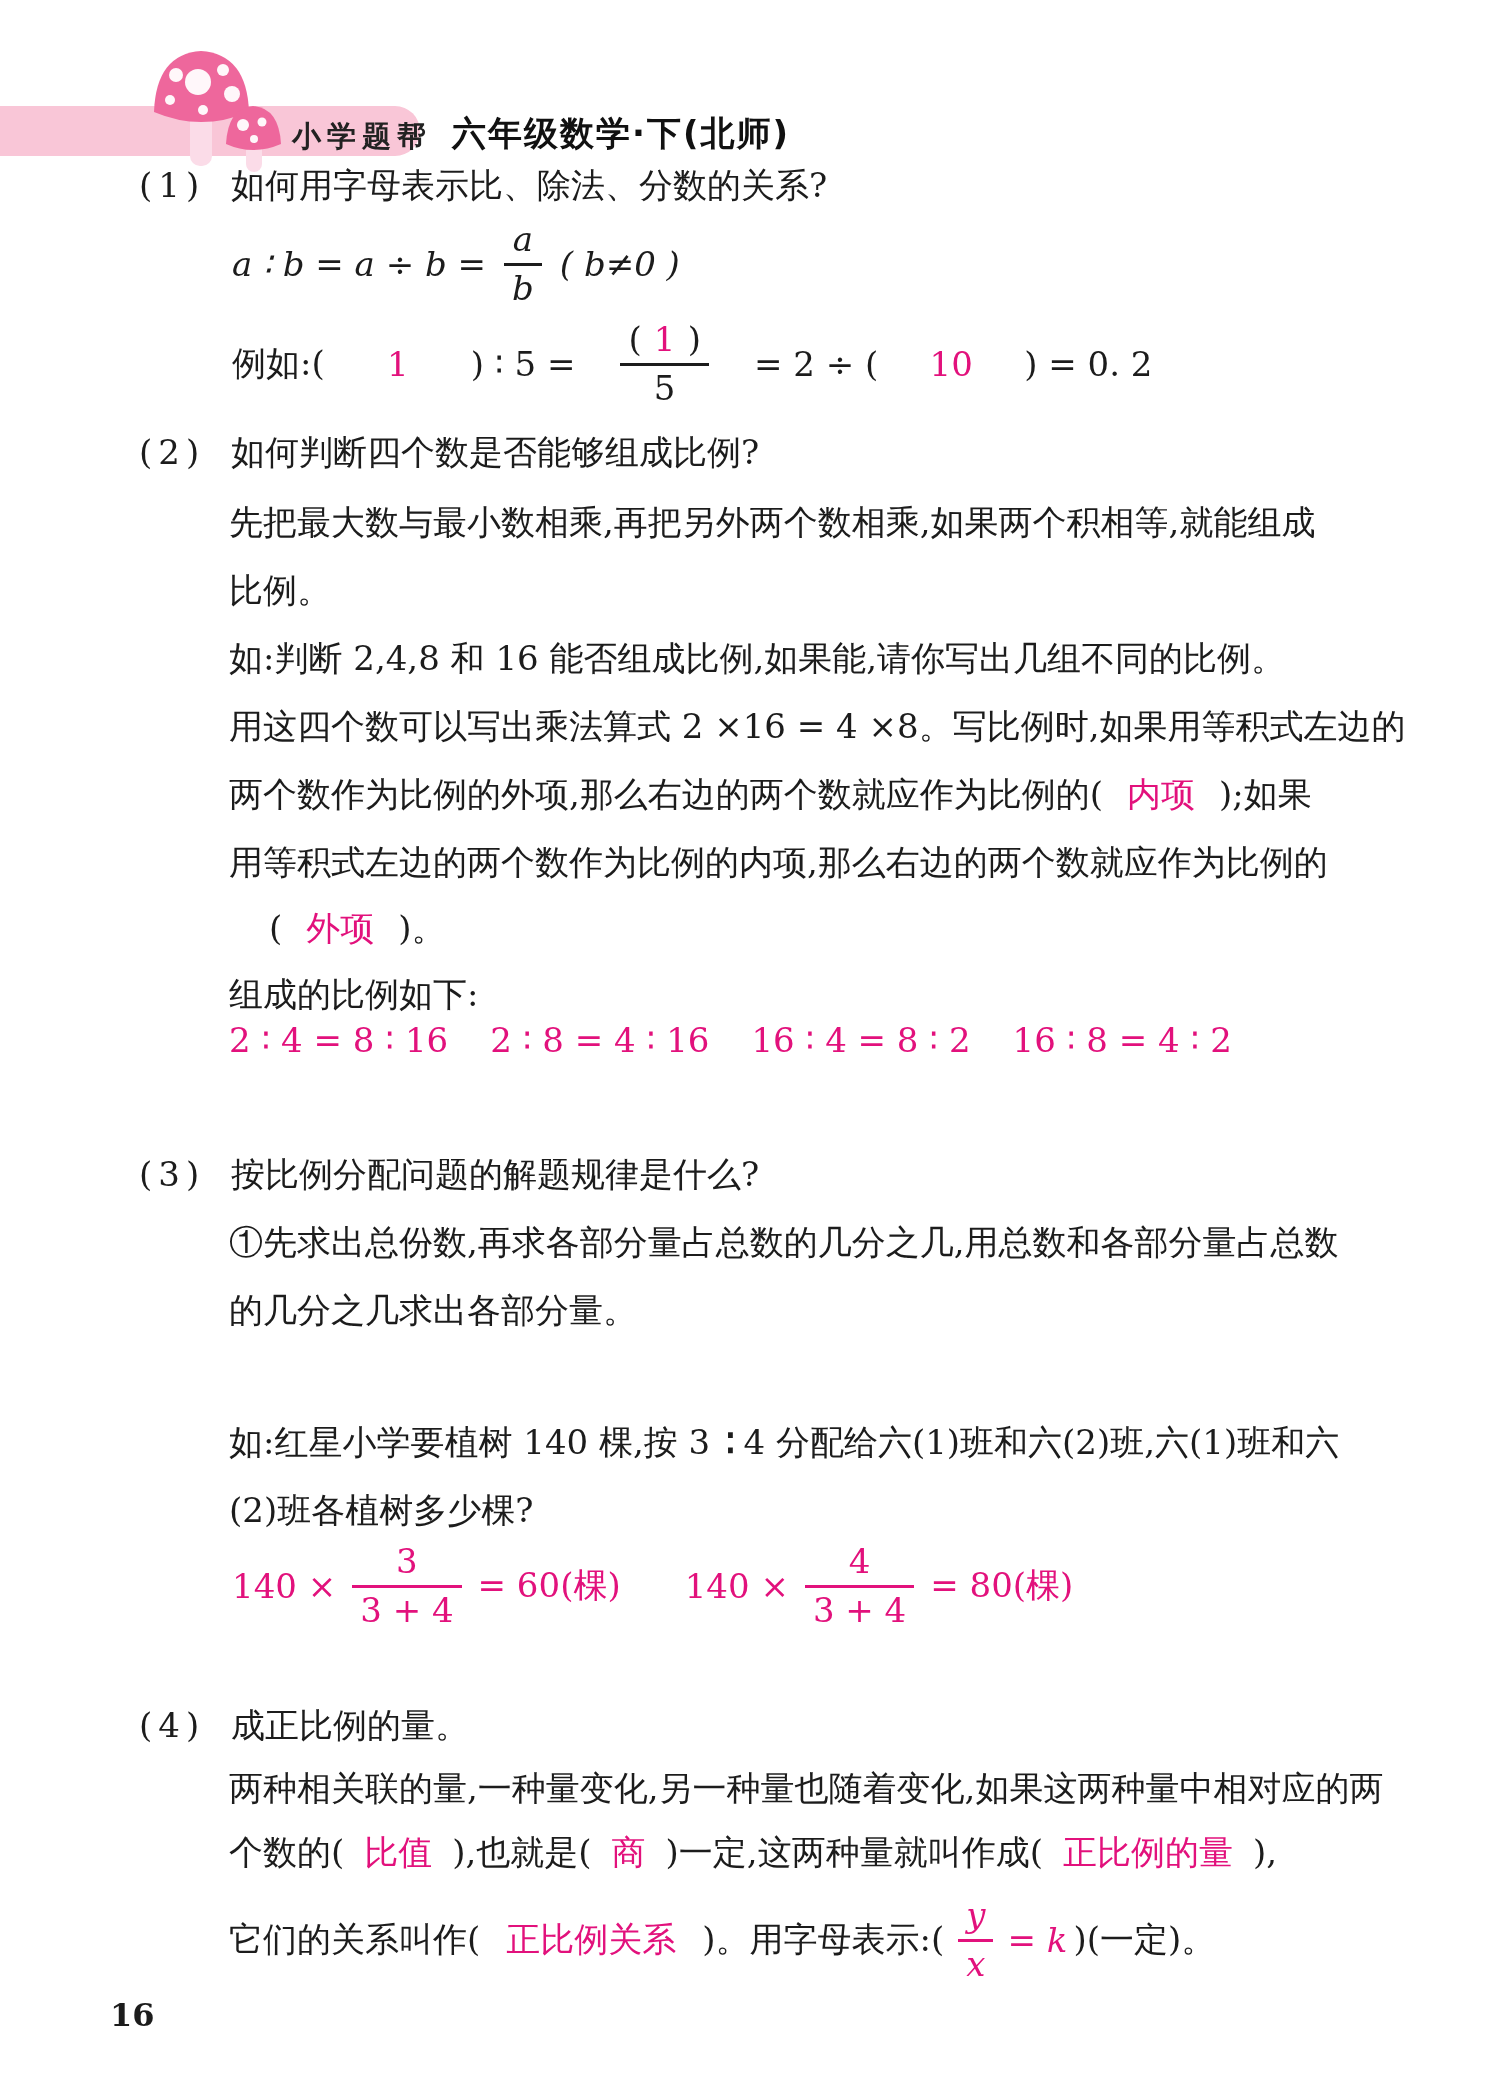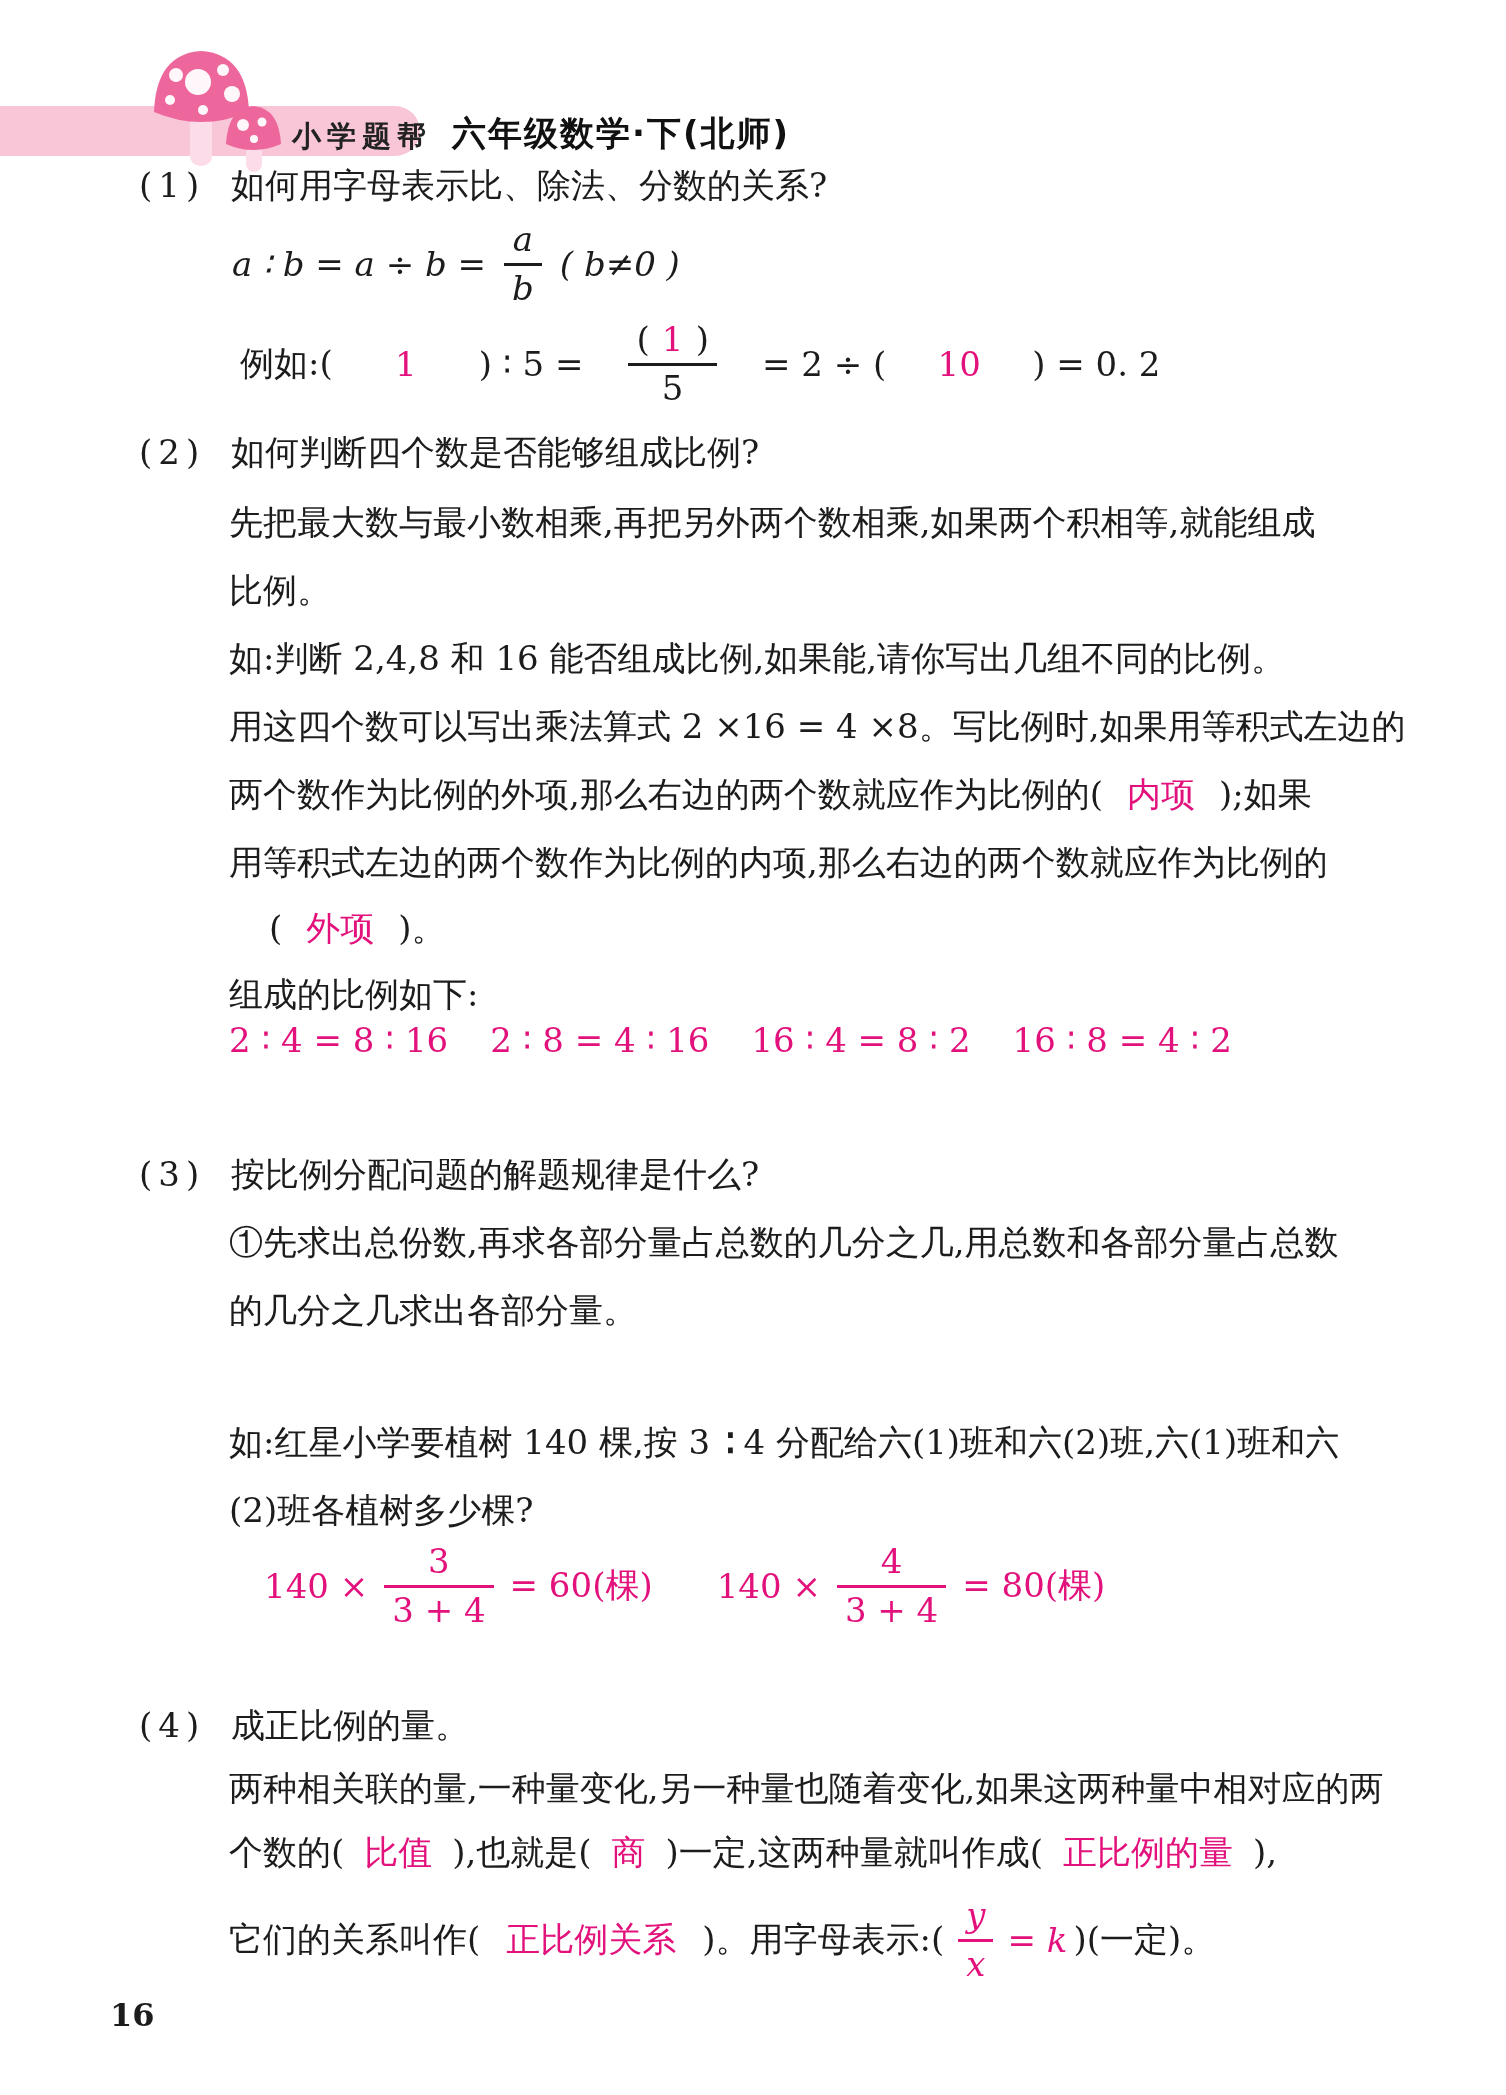--- a/index.html
+++ b/index.html
@@ -36,21 +36,21 @@
   
   .frow{position:absolute;display:flex;align-items:center;gap:10px;font-size:34px;}
   .frac{display:inline-flex;flex-direction:column;align-items:center;line-height:1.15;margin:0 8px;}
   .fbar{align-self:stretch;height:3px;background:currentColor;margin:4px 0 3px;}
   .fnum,.fden{padding:0 8px;text-align:center;}
   .bval{display:inline-block;min-width:72px;text-align:center;color:var(--accent);}
   .bval-sm{display:inline-block;min-width:46px;text-align:center;color:var(--accent);}
 
   .props{display:flex;gap:42px;color:var(--accent);}
   .calc-group{display:flex;align-items:center;gap:8px;color:var(--accent);}
-  .calc-row{gap:64px;margin-left:32px;}
+  .calc-row{gap:64px;}
 
   .pageno{position:absolute;left:110px;top:1996px;font-size:32px;font-weight:700;}
 </style>
 </head>
 <body>
 
 <div class="page">
 
   <div class="band"></div>
   <div class="logo">
@@ -82,21 +82,21 @@
   <div class="frow" style="left:232px;top:212px;height:104px;">
     <span class="math">a ∶ b = a ÷ b =</span>
     <span class="frac">
       <span class="fnum math">a</span>
       <span class="fbar"></span>
       <span class="fden math">b</span>
     </span>
     <span class="math">( b≠0 )</span>
   </div>
 
-  <div class="frow" style="left:240px;top:316px;height:96px;gap:37px;">
+  <div class="frow" style="left:232px;top:316px;height:96px;gap:37px;">
     <span>例如:(</span>
     <span class="bval">1</span>
     <span>) ∶ 5 =</span>
     <span class="frac">
       <span class="fnum"><span>(</span><span class="bval-sm">1</span><span>)</span></span>
       <span class="fbar"></span>
       <span class="fden">5</span>
     </span>
     <span>= 2 ÷ (</span>
     <span class="bval">10</span>

